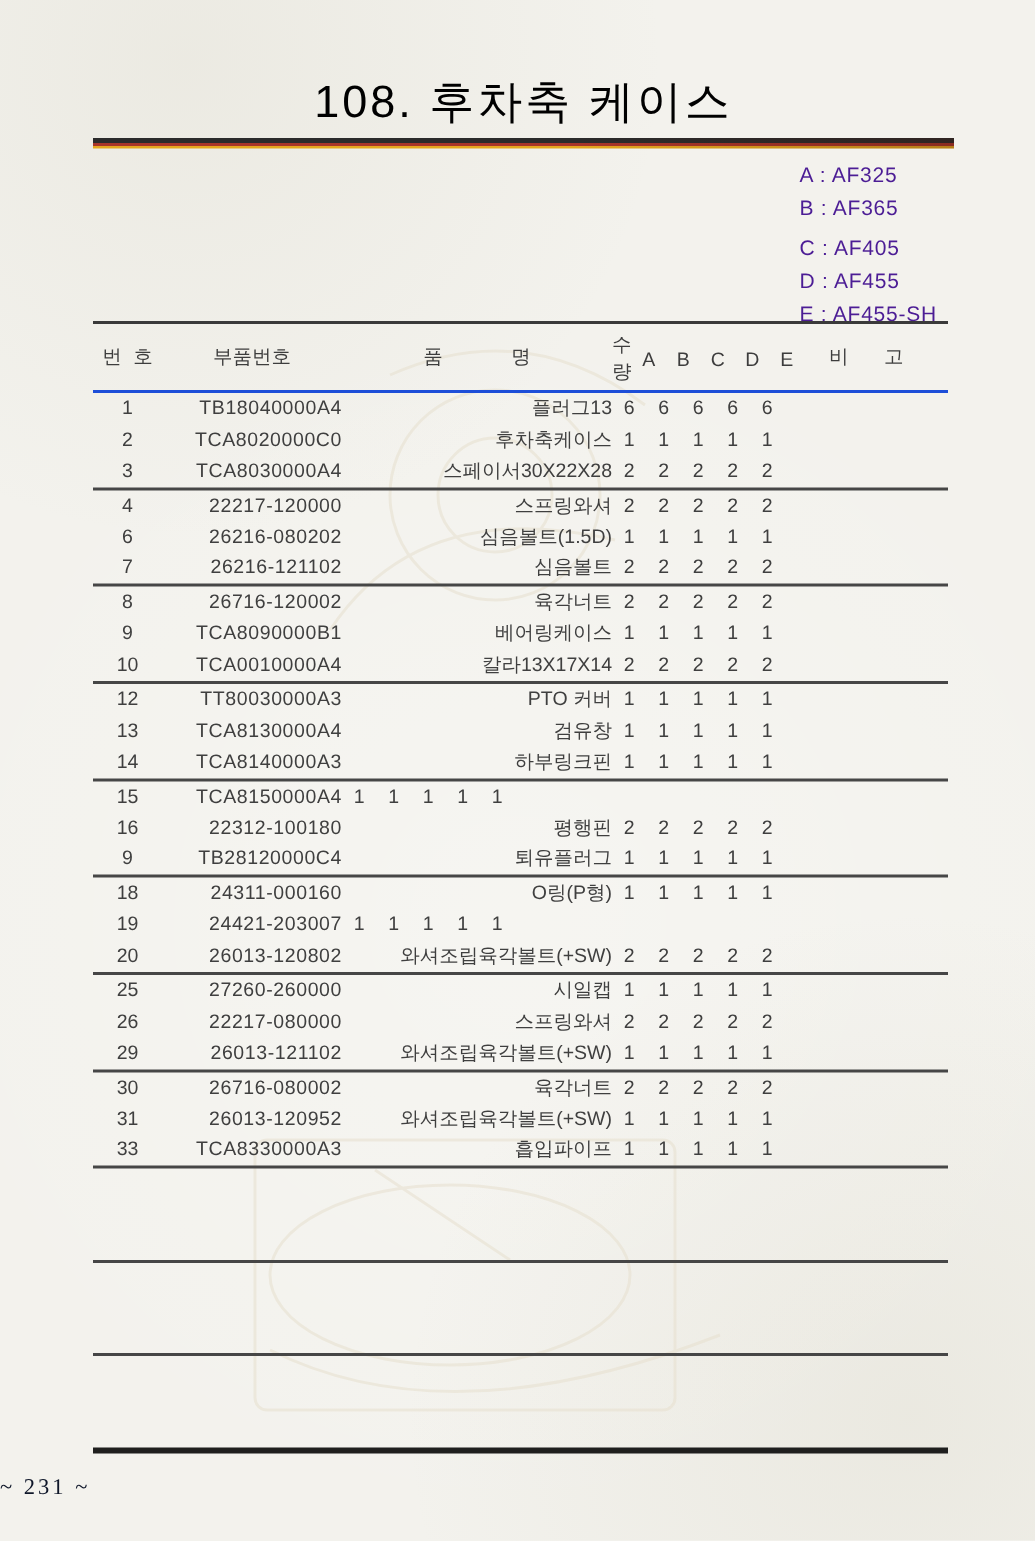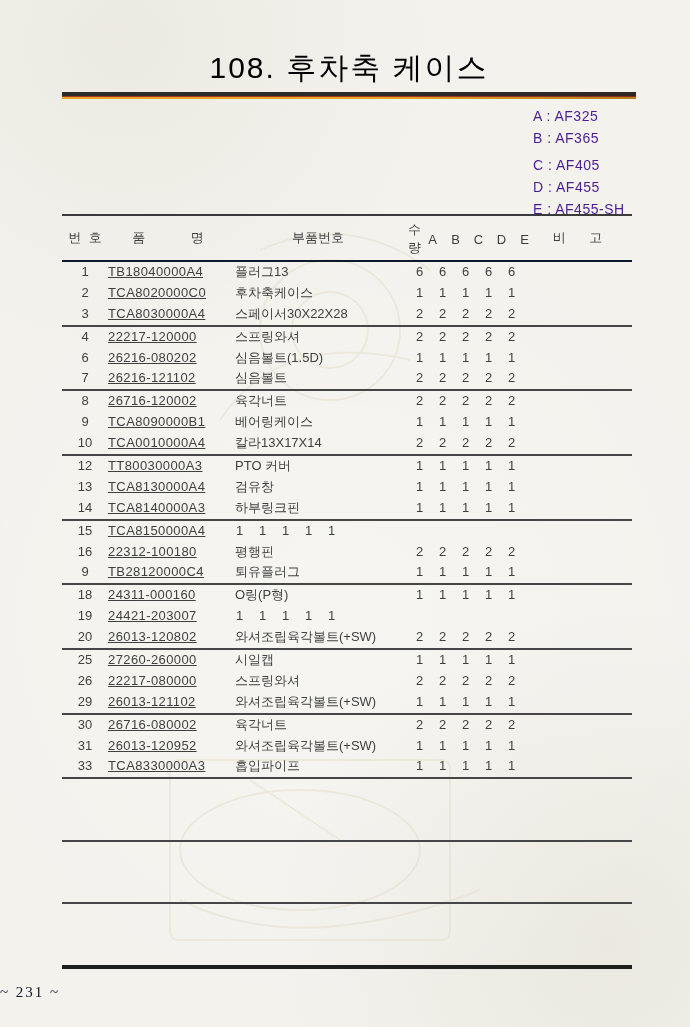--- a/index.html
+++ b/index.html
@@ -28,38 +28,38 @@
     background:
       linear-gradient(90deg, rgba(0,0,0,0) 0 55%, rgba(60,20,10,.28) 100%),
       linear-gradient(180deg,#2b2b2b 0 52%,#a8352a 52% 74%,#e5a81f 74% 100%);
   }
 
   .legend{position:absolute;left:533px;top:105px;font-size:14px;color:#4c1d95;}
   .legend-item{height:22px;line-height:22px;letter-spacing:.5px;}
   .legend-item.gap{margin-top:5px;}
 
   .parts-table{position:absolute;left:62px;top:214px;width:570px;border-top:2px solid #3a3a3a;font-size:13px;}
-  .thead{height:44px;border-bottom:2px solid #0f172a;position:relative;display:grid;grid-template-columns:46px 120px 180px 115px 109px;}
+  .thead{height:44px;border-bottom:2px solid #1d4ed8;position:relative;display:grid;grid-template-columns:46px 120px 180px 115px 109px;}
   .th{display:flex;align-items:center;justify-content:center;color:#3d3d3d;}
   .th-no{word-spacing:4px;}
   .th-name{word-spacing:42px;}
   .th-qty{justify-content:space-between;padding:4px 0 2px;}
   .th-qty-title{word-spacing:18px;}
   .qty-letters{display:flex;width:115px;}
   .qty-letters span{width:23px;text-align:center;}
   .th-remarks{word-spacing:20px;}
 
   .tgroup{border-bottom:2px solid #464646;}
   .tgroup.empty{height:60.5px;}
   .tgroup.thick{border-bottom:4px solid #1f1f1e;}
   .trow{display:grid;grid-template-columns:46px 120px 180px 115px 109px;height:20.9px;line-height:20.9px;}
   .td{white-space:nowrap;overflow:visible;color:#3f3f3f;}
   .td-no{text-align:center;}
-  .td-part{text-align:left;letter-spacing:.4px;text-decoration:underline;}
-  .td-name{padding-left:7px;}
+  .td-part{text-align:right;letter-spacing:.4px;}
+  .td-name{padding-left:7px;text-align:right;}
   .td-qty{display:flex;}
   .td-qty span{width:23px;text-align:center;}
   .td-remark{padding-left:10px;}
 
   .page-number{
     position:absolute;left:0;top:984px;width:690px;text-align:left;
     font-family:"Liberation Serif","DejaVu Serif",serif;
     font-size:15px;letter-spacing:2px;color:#0f172a;
   }
 </style>
@@ -88,22 +88,22 @@
     <div class="legend-item">A : AF325</div>
     <div class="legend-item">B : AF365</div>
     <div class="legend-item gap">C : AF405</div>
     <div class="legend-item">D : AF455</div>
     <div class="legend-item">E : AF455-SH</div>
   </div>
 
 <div class="parts-table">
   <div class="thead">
     <div class="th th-no">번 호</div>
+    <div class="th th-part">부품번호</div>
     <div class="th th-name">품 명</div>
-    <div class="th th-part">부품번호</div>
     <div class="th th-qty">
       <div class="th-qty-title">수 량</div>
       <div class="qty-letters">
           <span>A</span>
           <span>B</span>
           <span>C</span>
           <span>D</span>
           <span>E</span>
         </div>
     </div>

